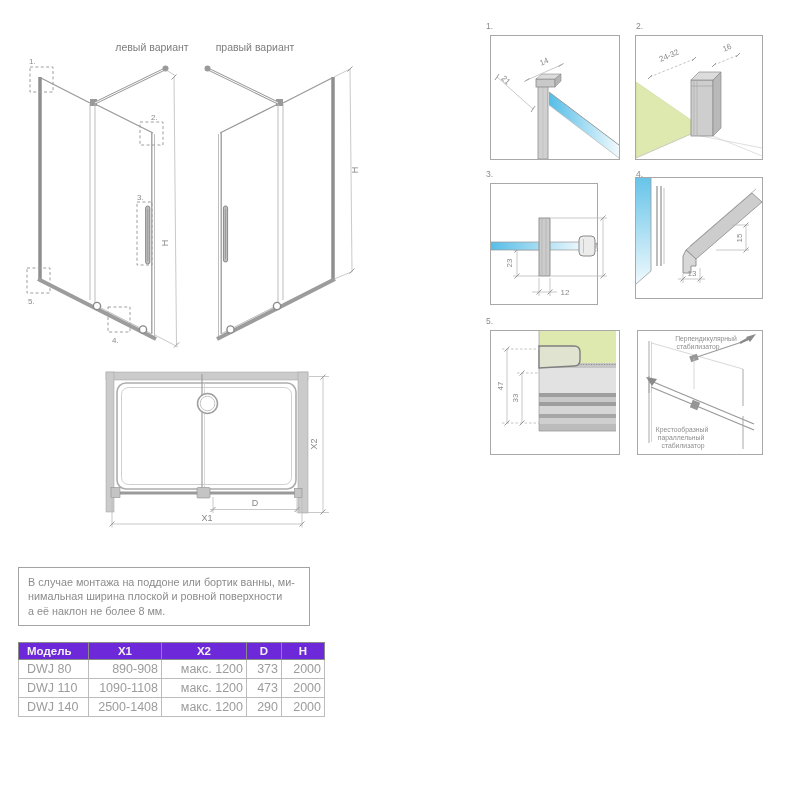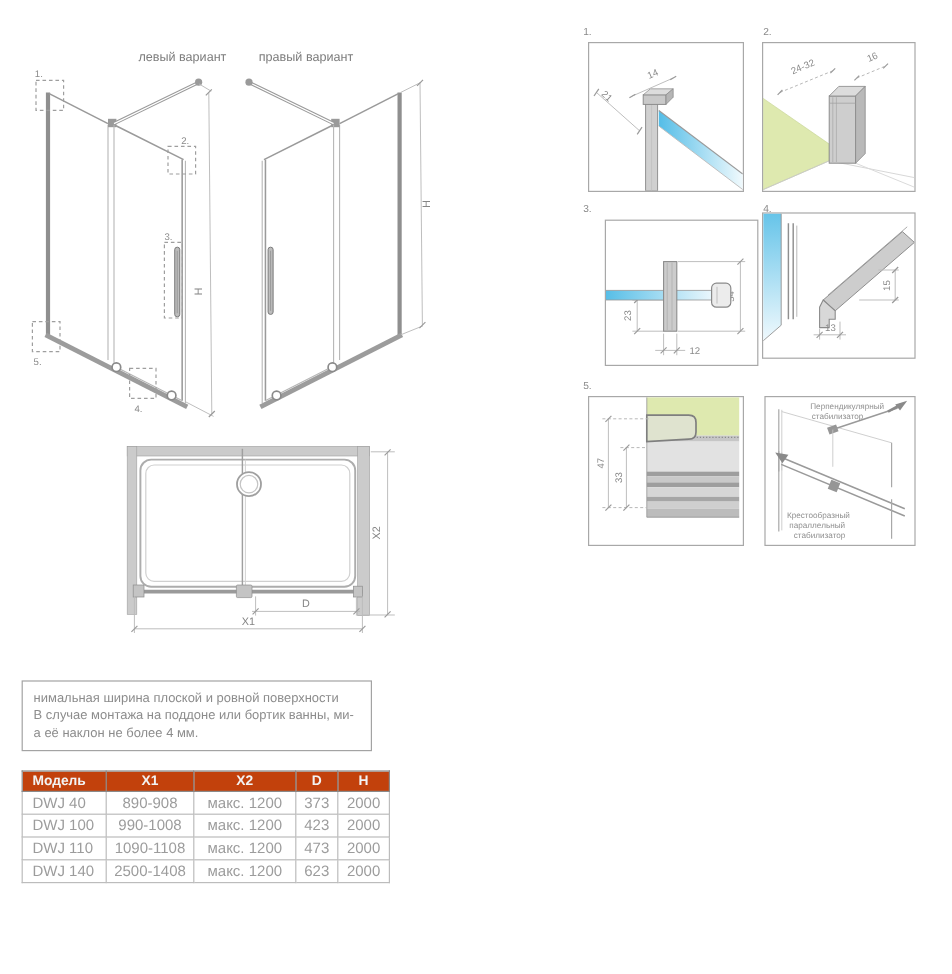--- a/index.html
+++ b/index.html
@@ -17,23 +17,23 @@
   .ldim{stroke:#bbbbbb;stroke-width:0.8;fill:none;}
   .ldash{stroke:#b5b5b5;stroke-width:0.8;fill:none;stroke-dasharray:2.5 2;}
   .ltick{stroke:#9a9a9a;stroke-width:1;}
   .callout{fill:none;stroke:#9e9e9e;stroke-width:1;stroke-dasharray:3 2.4;}
   .panel{position:absolute;background:#fff;border:1px solid #a8a8a8;box-sizing:border-box;}
   .panel-num{position:absolute;font-size:8.5px;color:#8a8a8a;}
   .note{position:absolute;left:18px;top:567px;width:292px;box-sizing:border-box;
         border:1px solid #a3a3a3;padding:7px 9px;font-size:10.8px;line-height:1.32;color:#8c8c8c;background:#fff;}
   .spec{position:absolute;left:18px;top:642px;border-collapse:collapse;background:#fff;
         font-size:12.5px;color:#9c9c9c;border:1px solid #979797;table-layout:fixed;}
-  .spec th{background:#c2410c;color:#f2f2f2;font-weight:bold;font-size:11.5px;
+  .spec th{background:#6d28d9;color:#f2f2f2;font-weight:bold;font-size:11.5px;
            padding:2px 3px;border:1px solid #8a8a8a;text-align:center;}
-  .spec td{border:1px solid #bcbcbc;padding:1px 3px;text-align:center;height:16px;}
+  .spec td{border:1px solid #bcbcbc;padding:1px 3px;text-align:right;height:16px;}
   .spec .c0{text-align:left;padding-left:8px;}
   .spec th:nth-child(1),.spec td:nth-child(1){width:58px;}
   .spec th:nth-child(2),.spec td:nth-child(2){width:66px;}
   .spec th:nth-child(3),.spec td:nth-child(3){width:78px;}
   .spec th:nth-child(4),.spec td:nth-child(4){width:28px;}
   .spec th:nth-child(5),.spec td:nth-child(5){width:36px;}
 </style>
 </head>
 <body>
 
@@ -219,21 +219,21 @@
       </g>
       <g>
         <line class="ldash" x1="78" y1="29" x2="102" y2="19"></line>
         <line class="ltick" x1="76" y1="31" x2="80" y2="27"></line>
         <line class="ltick" x1="100" y1="21" x2="104" y2="17"></line>
         <text class="t-dim-sm" transform="translate(92 14) rotate(-23)" text-anchor="middle">16</text>
       </g>
     </svg>
   </div>
 
-  <div class="panel" style="left:504px;top:183px;width:128px;height:122px">
+  <div class="panel" style="left:490px;top:183px;width:108px;height:122px">
     <svg width="128" height="120" viewBox="0 0 128 120">
       <defs>
         <linearGradient id="g3" x1="0" y1="0" x2="1" y2="0">
           <stop offset="0" stop-color="#57bee7"></stop>
             <stop offset="1" stop-color="#f0f9fd"></stop>
         </linearGradient>
       </defs>
       <g>
         <line class="ldim" x1="60" y1="34" x2="116" y2="34"></line>
         <line class="ldim" x1="60" y1="92" x2="116" y2="92"></line>
@@ -369,60 +369,53 @@
         <rect x="53" y="70" width="8" height="8" fill="#969696" transform="rotate(22 57 74)"></rect>
         <line x1="105" y1="85" x2="105" y2="118" stroke="#a8a8a8" stroke-width="1"></line>
         <text class="t-tiny" x="44" y="101" text-anchor="middle">Крестообразный</text>
         <text class="t-tiny" x="43" y="109" text-anchor="middle">параллельный</text>
         <text class="t-tiny" x="45" y="117" text-anchor="middle">стабилизатор</text>
       </g>
     </svg>
   </div>
 
   <div class="note">
+    <div>В случае монтажа на поддоне или бортик ванны, ми-</div>
     <div>нимальная ширина плоской и ровной поверхности</div>
-    <div>В случае монтажа на поддоне или бортик ванны, ми-</div>
-    <div>а её наклон не более 4 мм.</div>
+    <div>а её наклон не более 8 мм.</div>
   </div>
 
   <table class="spec">
     <thead>
         <tr>
           <th class="c0">Модель</th>
           <th>X1</th>
           <th>X2</th>
           <th>D</th>
           <th>H</th>
         </tr>
       </thead>
     <tbody>
         <tr>
-          <td class="c0">DWJ 40</td>
+          <td class="c0">DWJ 80</td>
           <td>890-908</td>
           <td>макс. 1200</td>
           <td>373</td>
-          <td>2000</td>
-        </tr>
-        <tr>
-          <td class="c0">DWJ 100</td>
-          <td>990-1008</td>
-          <td>макс. 1200</td>
-          <td>423</td>
           <td>2000</td>
         </tr>
         <tr>
           <td class="c0">DWJ 110</td>
           <td>1090-1108</td>
           <td>макс. 1200</td>
           <td>473</td>
           <td>2000</td>
         </tr>
         <tr>
           <td class="c0">DWJ 140</td>
           <td>2500-1408</td>
           <td>макс. 1200</td>
-          <td>623</td>
+          <td>290</td>
           <td>2000</td>
         </tr>
       </tbody>
   </table>
 
 </div>
 
 </body></html>

